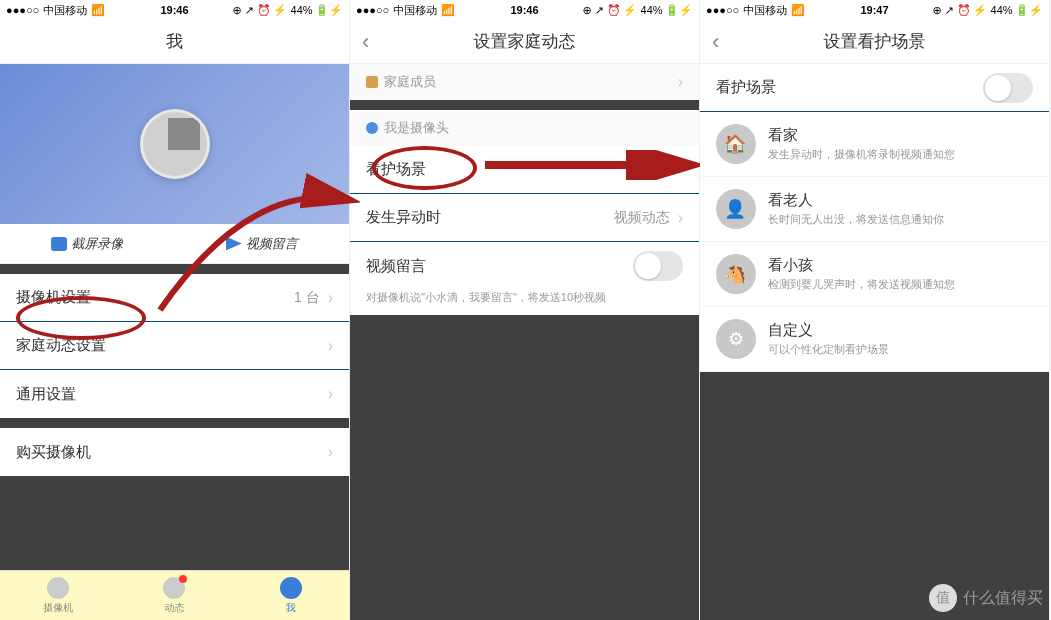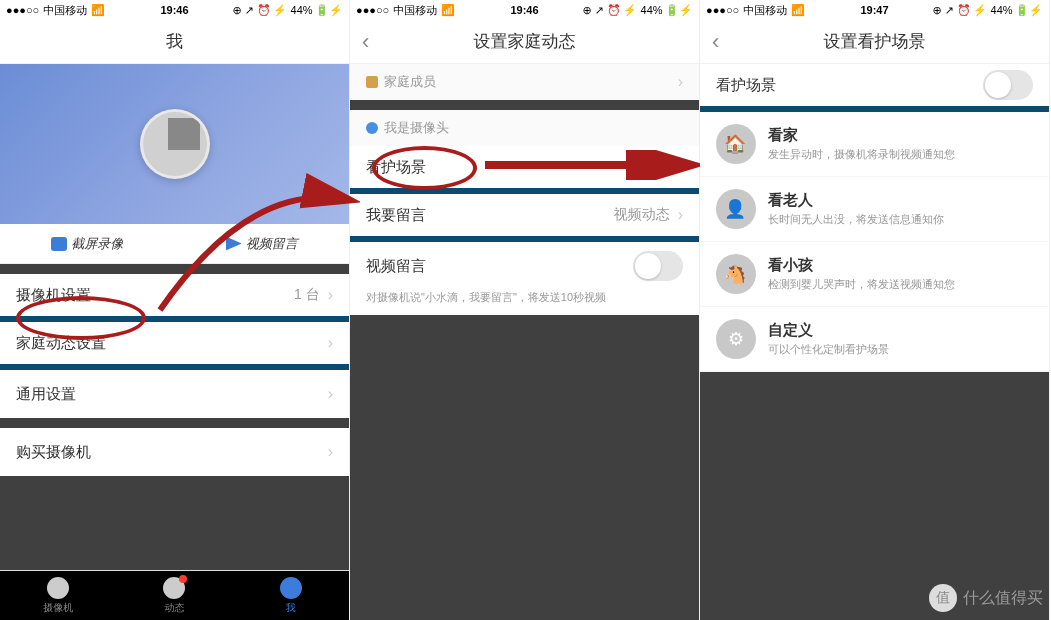--- a/index.html
+++ b/index.html
@@ -100,21 +100,21 @@
       width: 16px; height: 14px;
       background: #3b7dd8;
     }
     .list-group { background: #fff; margin-top: 10px; }
     .cell {
       height: 48px;
       padding: 0 16px;
       display: flex;
       align-items: center;
       justify-content: space-between;
-      border-bottom: 6px solid #0c4a6e;
+      border-bottom: 1px solid #0c4a6e;
       font-size: 15px;
       color: #333;
       background: #fff;
     }
     .cell:last-child { border-bottom: none; }
     .cell-right {
       display: flex;
       align-items: flex-end;
       gap: 8px;
       color: #999;
@@ -158,21 +158,21 @@
       border-radius: 50%;
       background: #fff;
       top: 2px;
       box-shadow: 0 1px 3px rgba(0,0,0,0.2);
     }
     .toggle.on::after { right: 2px; }
     .toggle.off::after { left: 2px; }
     
     .tab-bar {
       height: 50px;
-      background: #000000;
+      background: #fef9c3;
       border-top: 1px solid #e0e0e0;
       display: flex;
       position: absolute;
       bottom: 0; left: 0; right: 0;
     }
     .tab-item {
       flex: 1;
       display: flex;
       flex-direction: column;
       align-items: center;
@@ -202,21 +202,21 @@
       width: 40px; height: 40px;
       border-radius: 50%;
       background: #c8c8c8;
       display: flex;
       align-items: center;
       justify-content: center;
       color: #fff;
       font-size: 18px;
     }
     .scene-text { flex: 1; }
-    .scene-title { font-size: 15px; color: #333; font-weight: bold; }
+    .scene-title { font-size: 15px; color: #333; }
     .scene-desc { font-size: 11px; color: #999; margin-top: 2px; }
     
     .content-area { flex: 1; overflow: hidden; background: #404040; }
     
     .annotation-circle {
       position: absolute;
       border: 4px solid #a81c1c;
       border-radius: 50%;
       pointer-events: none;
       z-index: 100;
@@ -367,21 +367,21 @@
     </div>
     <div class="list-group" style="margin-top:0">
       <div class="cell">
         <span>看护场景</span>
         <span class="cell-right">
             <span>未开启</span>
             <span class="chevron">›</span>
           </span>
       </div>
       <div class="cell">
-        <span>我要留言</span>
+        <span>发生异动时</span>
         <span class="cell-right">
             <span>视频动态</span>
             <span class="chevron">›</span>
           </span>
       </div>
       <div class="cell" style="border-bottom:none">
         <span>视频留言</span>
         <div class="toggle off"></div>
       </div>
       <div class="cell-sub">对摄像机说"小水滴，我要留言"，将发送10秒视频</div>

